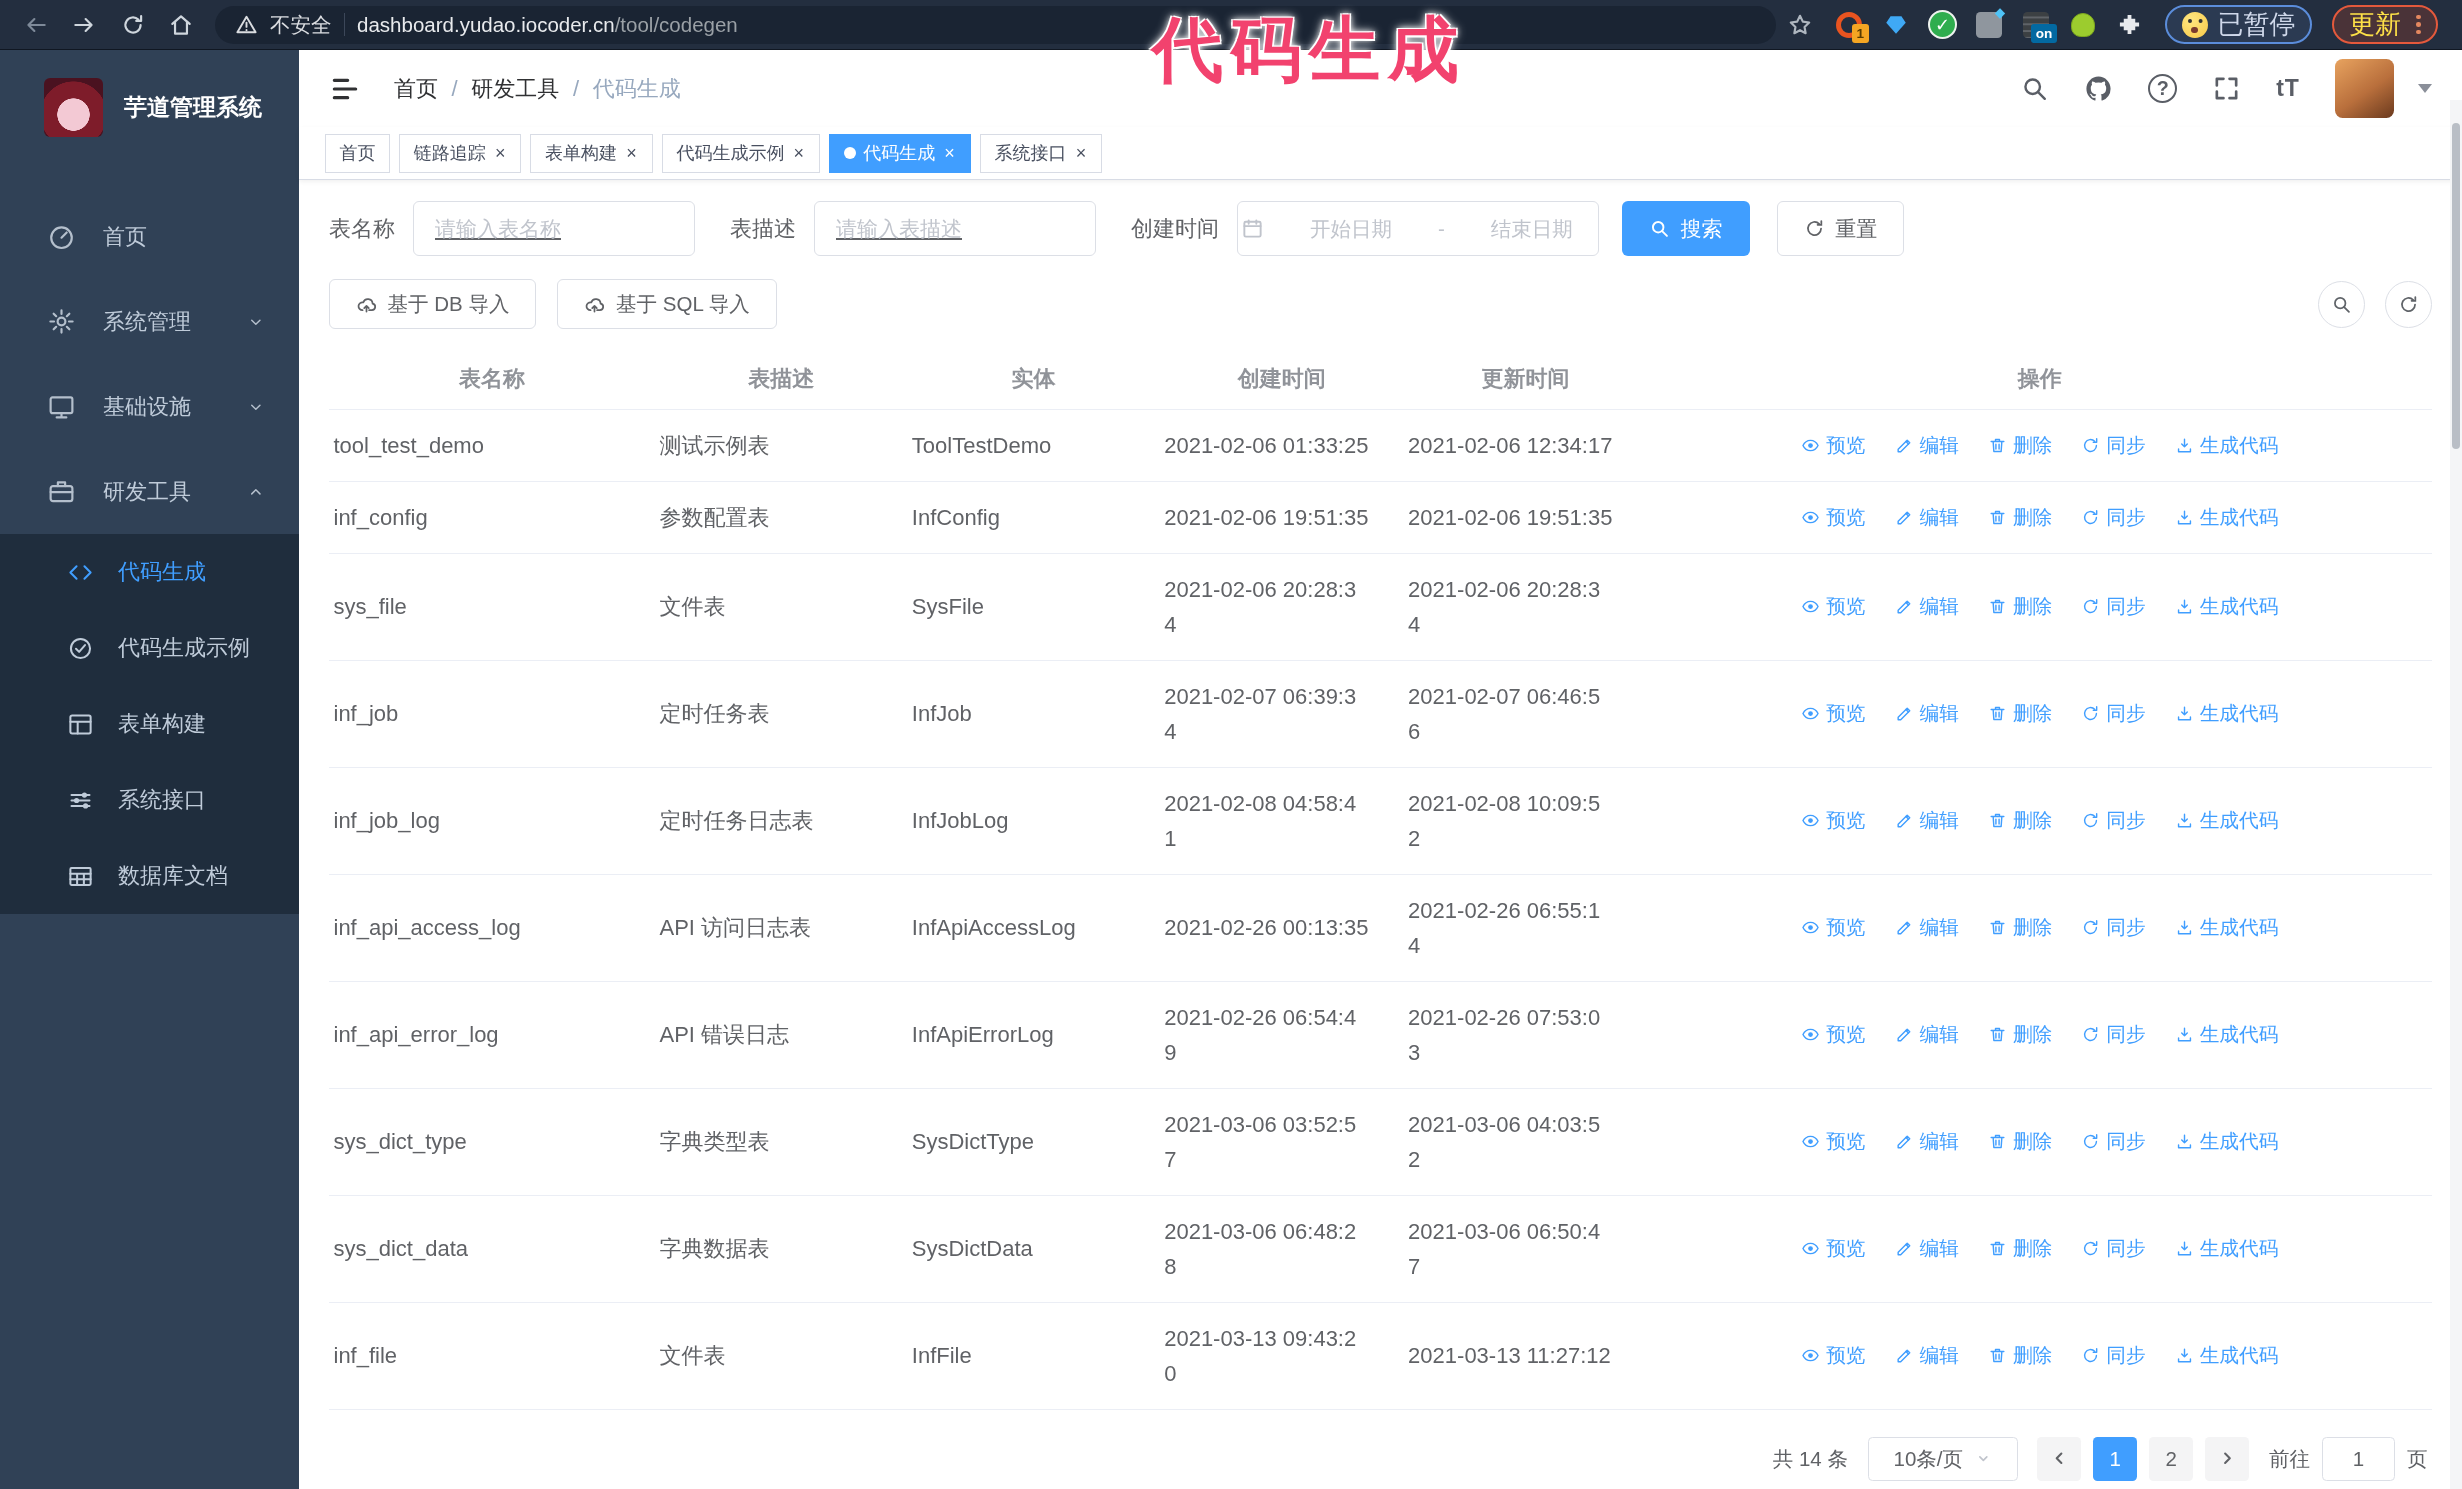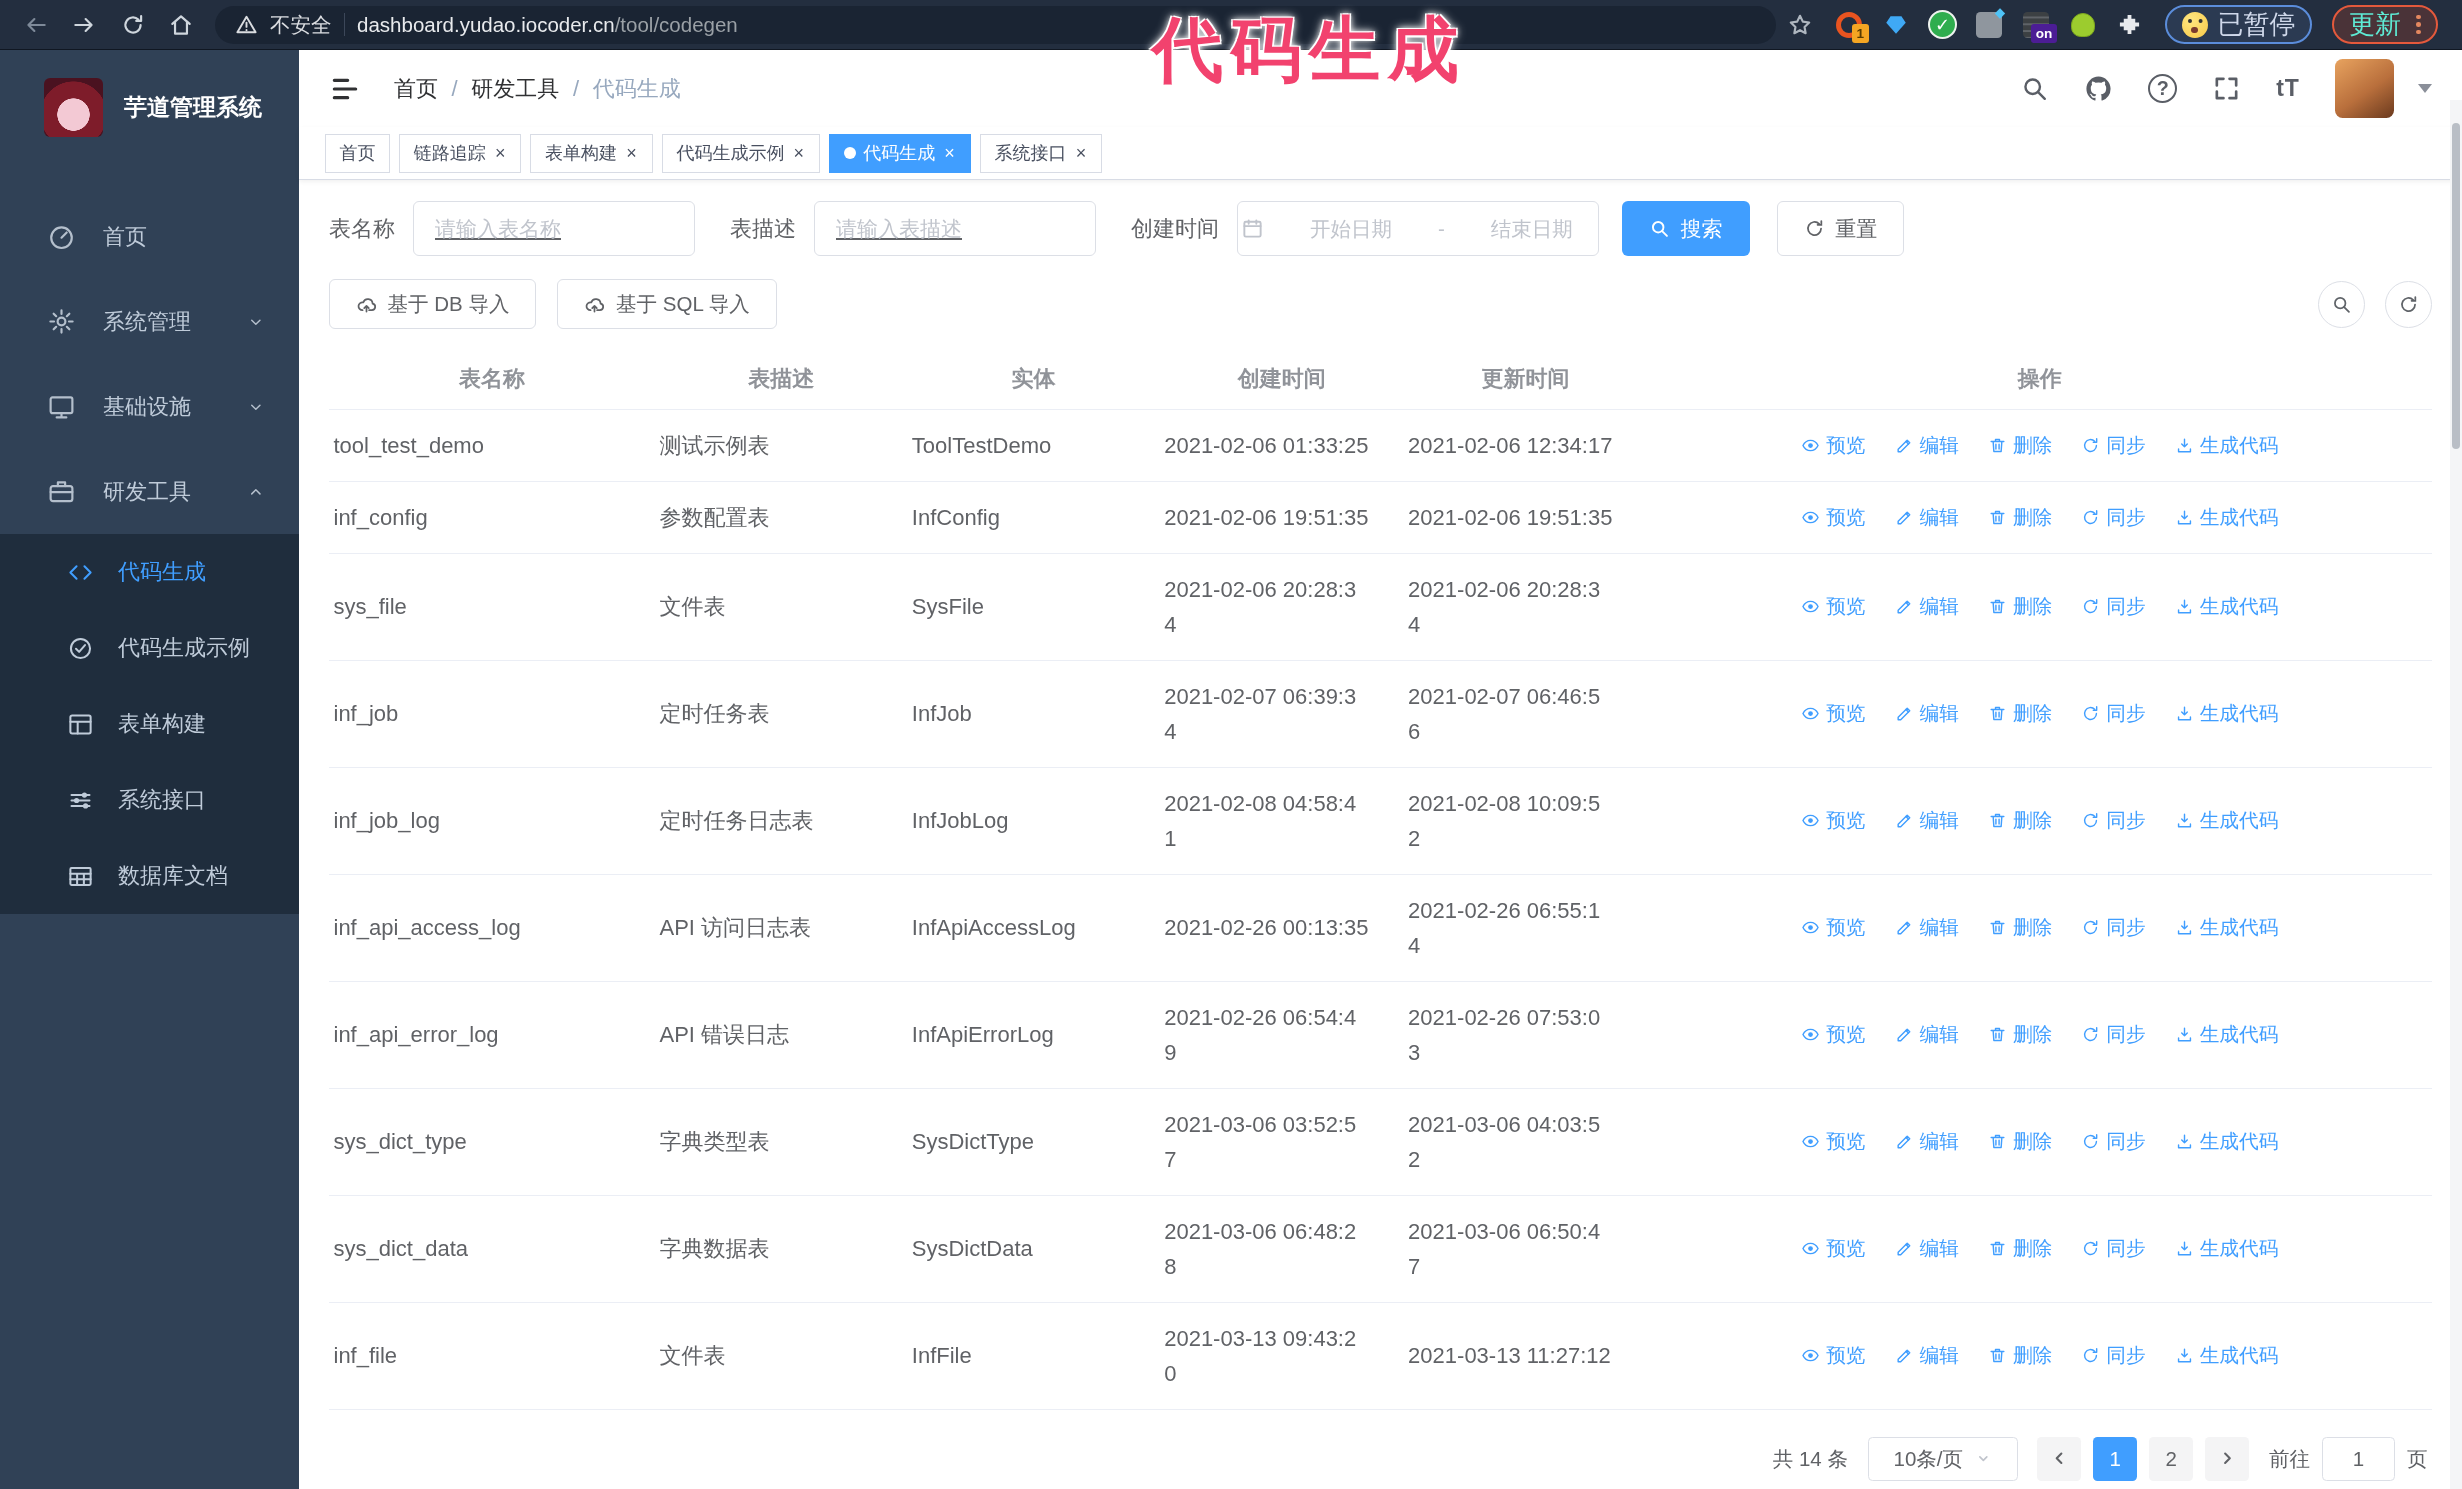--- a/index.html
+++ b/index.html
@@ -19,38 +19,38 @@
   .addr .warn { font-size:23px; color:#dadce0; }
   .addr .sec-label { font-size:20.5px; color:#dadce0; }
   .addr .vsep { width:1.5px; height:23px; background:#3c4759; }
   .addr .url { font-size:20.5px; color:#e8eaed; white-space:nowrap; }
   .addr .url .path { color:#9aa0a6; }
   .chrome .star { font-size:26px; color:#aeb6bf; margin:0 7.6px 0 3px; }
   .exts { display:flex; align-items:center; gap:16.7px; margin-left:6px; }
   .ext { position:relative; width:30px; height:30px; display:flex; align-items:center; justify-content:center; }
   .ext .badge { position:absolute; right:-4.5px; bottom:-3px; background:#f5a623; color:#5a3c00;
                 font-size:13.6px; line-height:1; padding:2.3px 4.5px; border-radius:3px; font-weight:bold; }
-  .ext .badge.green { background:#4c1d95; color:#fff; right:-6px; }
+  .ext .badge.green { background:#0369a1; color:#fff; right:-6px; }
   .ext-ring { width:26px; height:26px; border:5.3px solid #e95420; border-radius:50%; }
   .ext-check { width:29px; height:29px; background:#2fad4e; border-radius:50%; color:#fff; font-size:18px;
                display:flex; align-items:center; justify-content:center; border:2.3px solid #eef3ee; }
   .ext-gray { width:26px; height:26px; background:#8f969e; border-radius:4.5px; position:relative; }
   .ext-gray::after { content:"◆"; position:absolute; top:-7.6px; right:-3px; color:#4fc3f7; font-size:13.6px; }
   .ext-dark { width:26px; height:26px; background:#3c4043; border-radius:4.5px;
               background-image:linear-gradient(#5f6368 1.5px, transparent 1.5px);
               background-size:100% 6.8px; background-position:0 4.5px; }
   .ext-lime { width:24px; height:24px; background:#9ccc2e; border-radius:50% 50% 40% 40%; border:1.5px solid #7da81e; }
   .pill { height:39px; display:flex; align-items:center; gap:9px; border-radius:21px; padding:0 15px;
           font-size:26px; flex:0 0 auto; }
   .paused { border:2.3px solid var(--color-paused_outline,#5b8ddb); background:#2b3a52; color:#cfd8ea; margin-left:13.6px; }
   .face { width:26px; height:26px; background:radial-gradient(circle at 35% 30%, #ffe680, #f7c948); border-radius:50%; position:relative; }
   .face::before { content:""; position:absolute; left:5.3px; top:7.6px; width:3.8px; height:3.8px; background:#333; border-radius:50%;
                   box-shadow:10.6px 0 0 #333; }
   .face::after { content:""; position:absolute; left:9px; top:15px; width:6.8px; height:6.8px; background:#7a3b2e; border-radius:50%; }
-  .update { border:2.3px solid var(--color-update_outline,#e4593c); background:#4a3338; color:#5eead4; margin-left:12px; gap:15px; }
+  .update { border:2.3px solid var(--color-update_outline,#e4593c); background:#4a3338; color:#fde047; margin-left:12px; gap:15px; }
   .dots3 { display:flex; flex-direction:column; gap:3px; }
   .dots3 i { width:4.5px; height:4.5px; border-radius:50%; background:#e4885f; }
 
   
   .annotation { position:absolute; left:1152px; top:3px; z-index:40; font-size:71px; font-weight:bold;
                 letter-spacing:7.6px; color:var(--color-annotation,#f2426e);
                 text-shadow:0 0 6px #fff,0 0 10.6px #fff,1.5px 1.5px 0 #fff,-1.5px -1.5px 0 #fff,1.5px -1.5px 0 #fff,-1.5px 1.5px 0 #fff; }
 
   
   .app { display:flex; height:1440px; }

